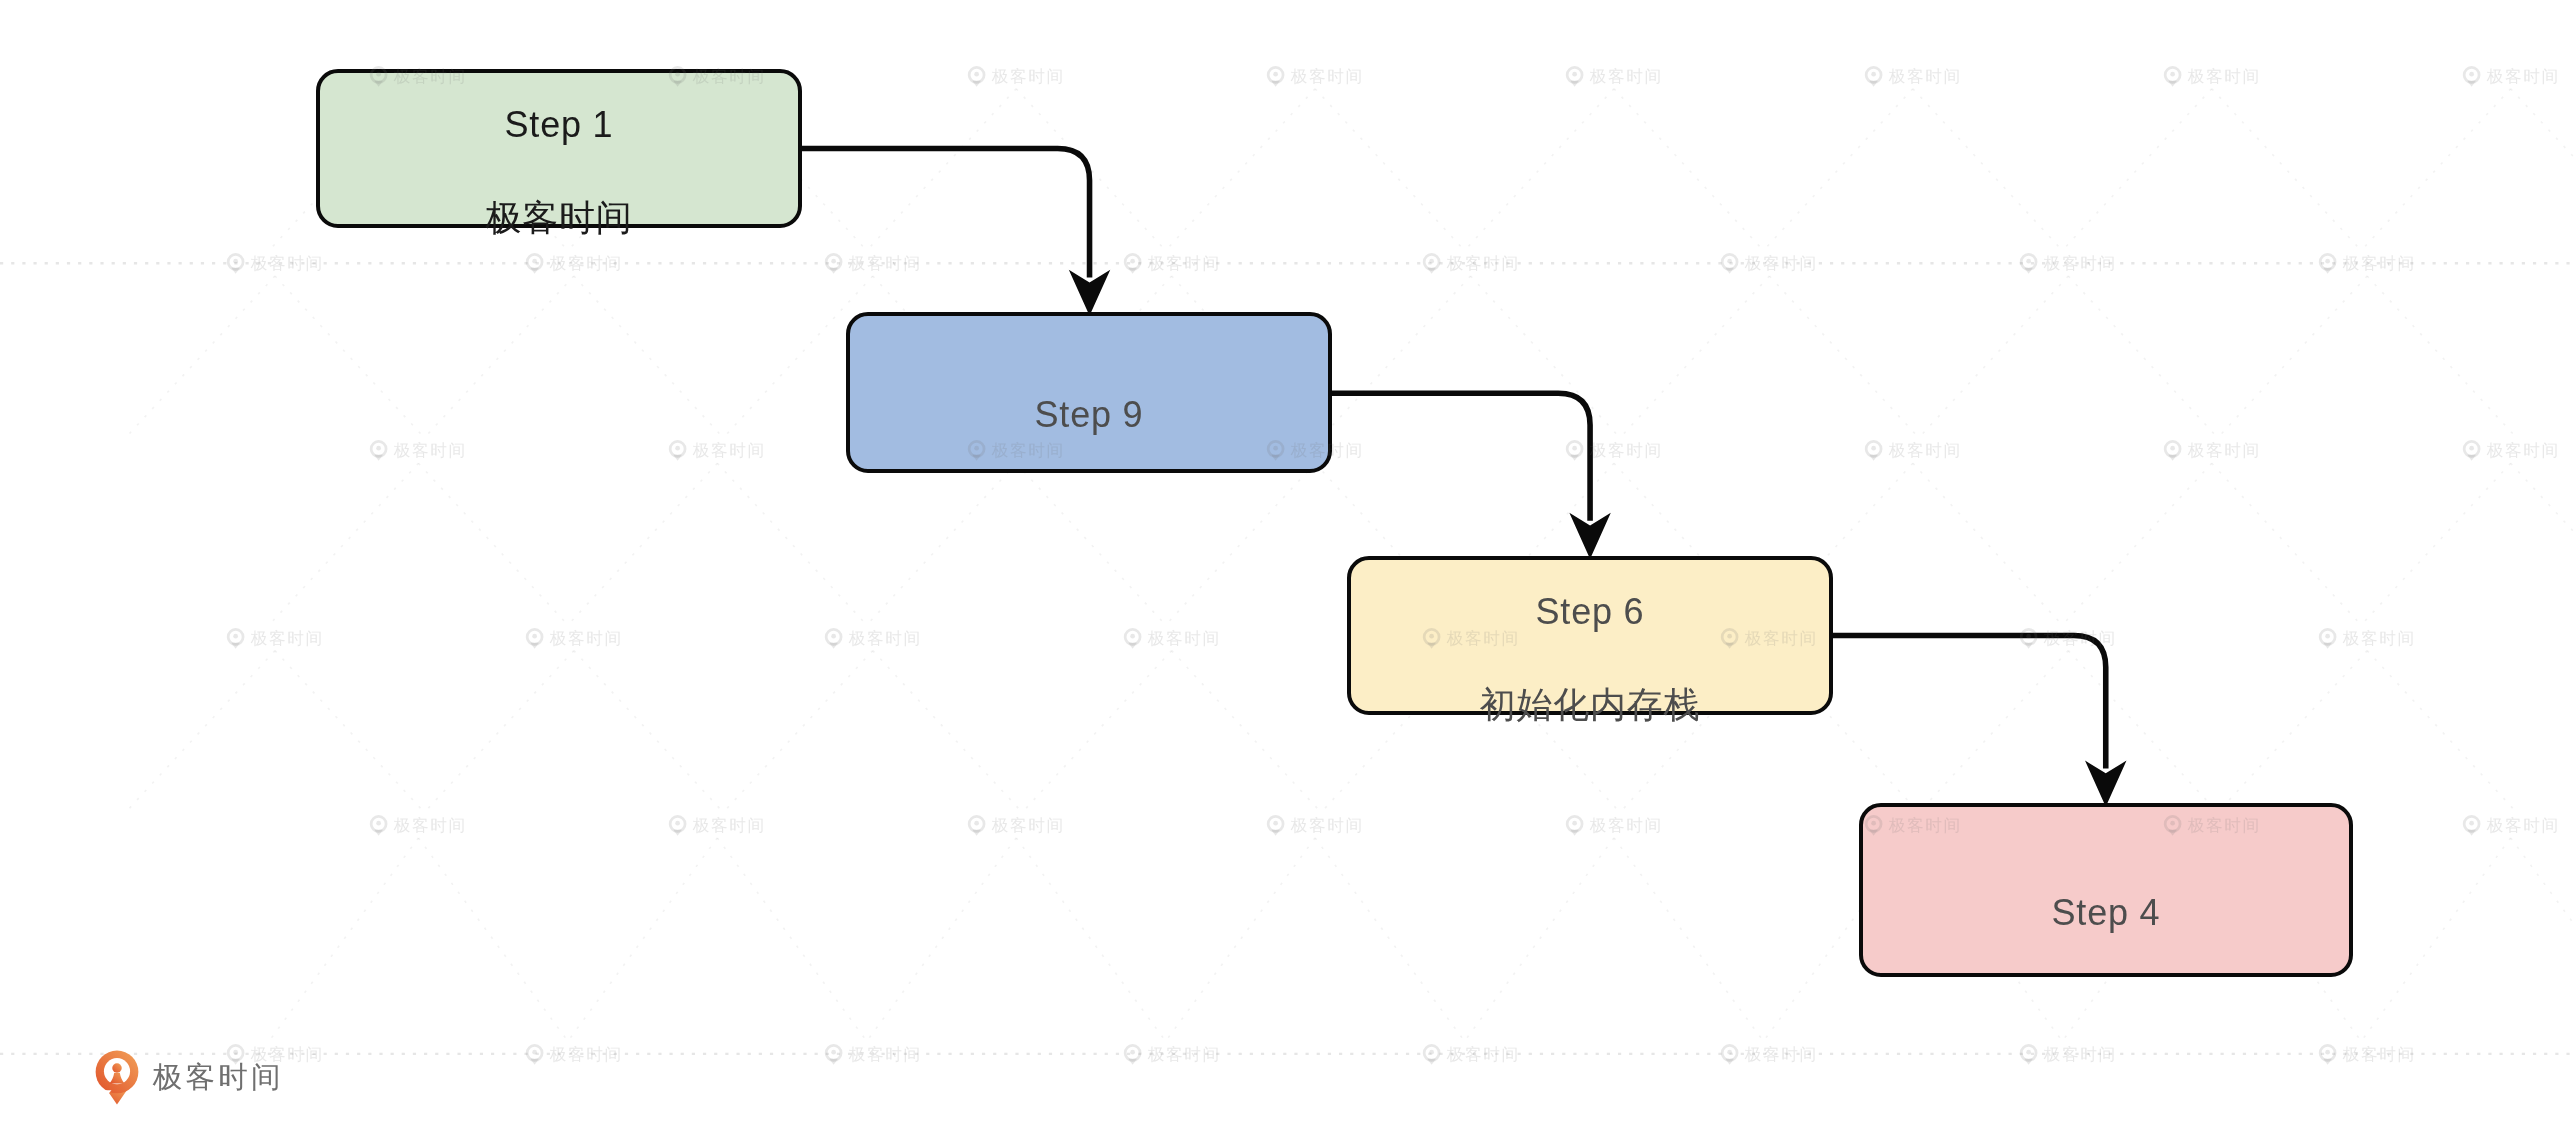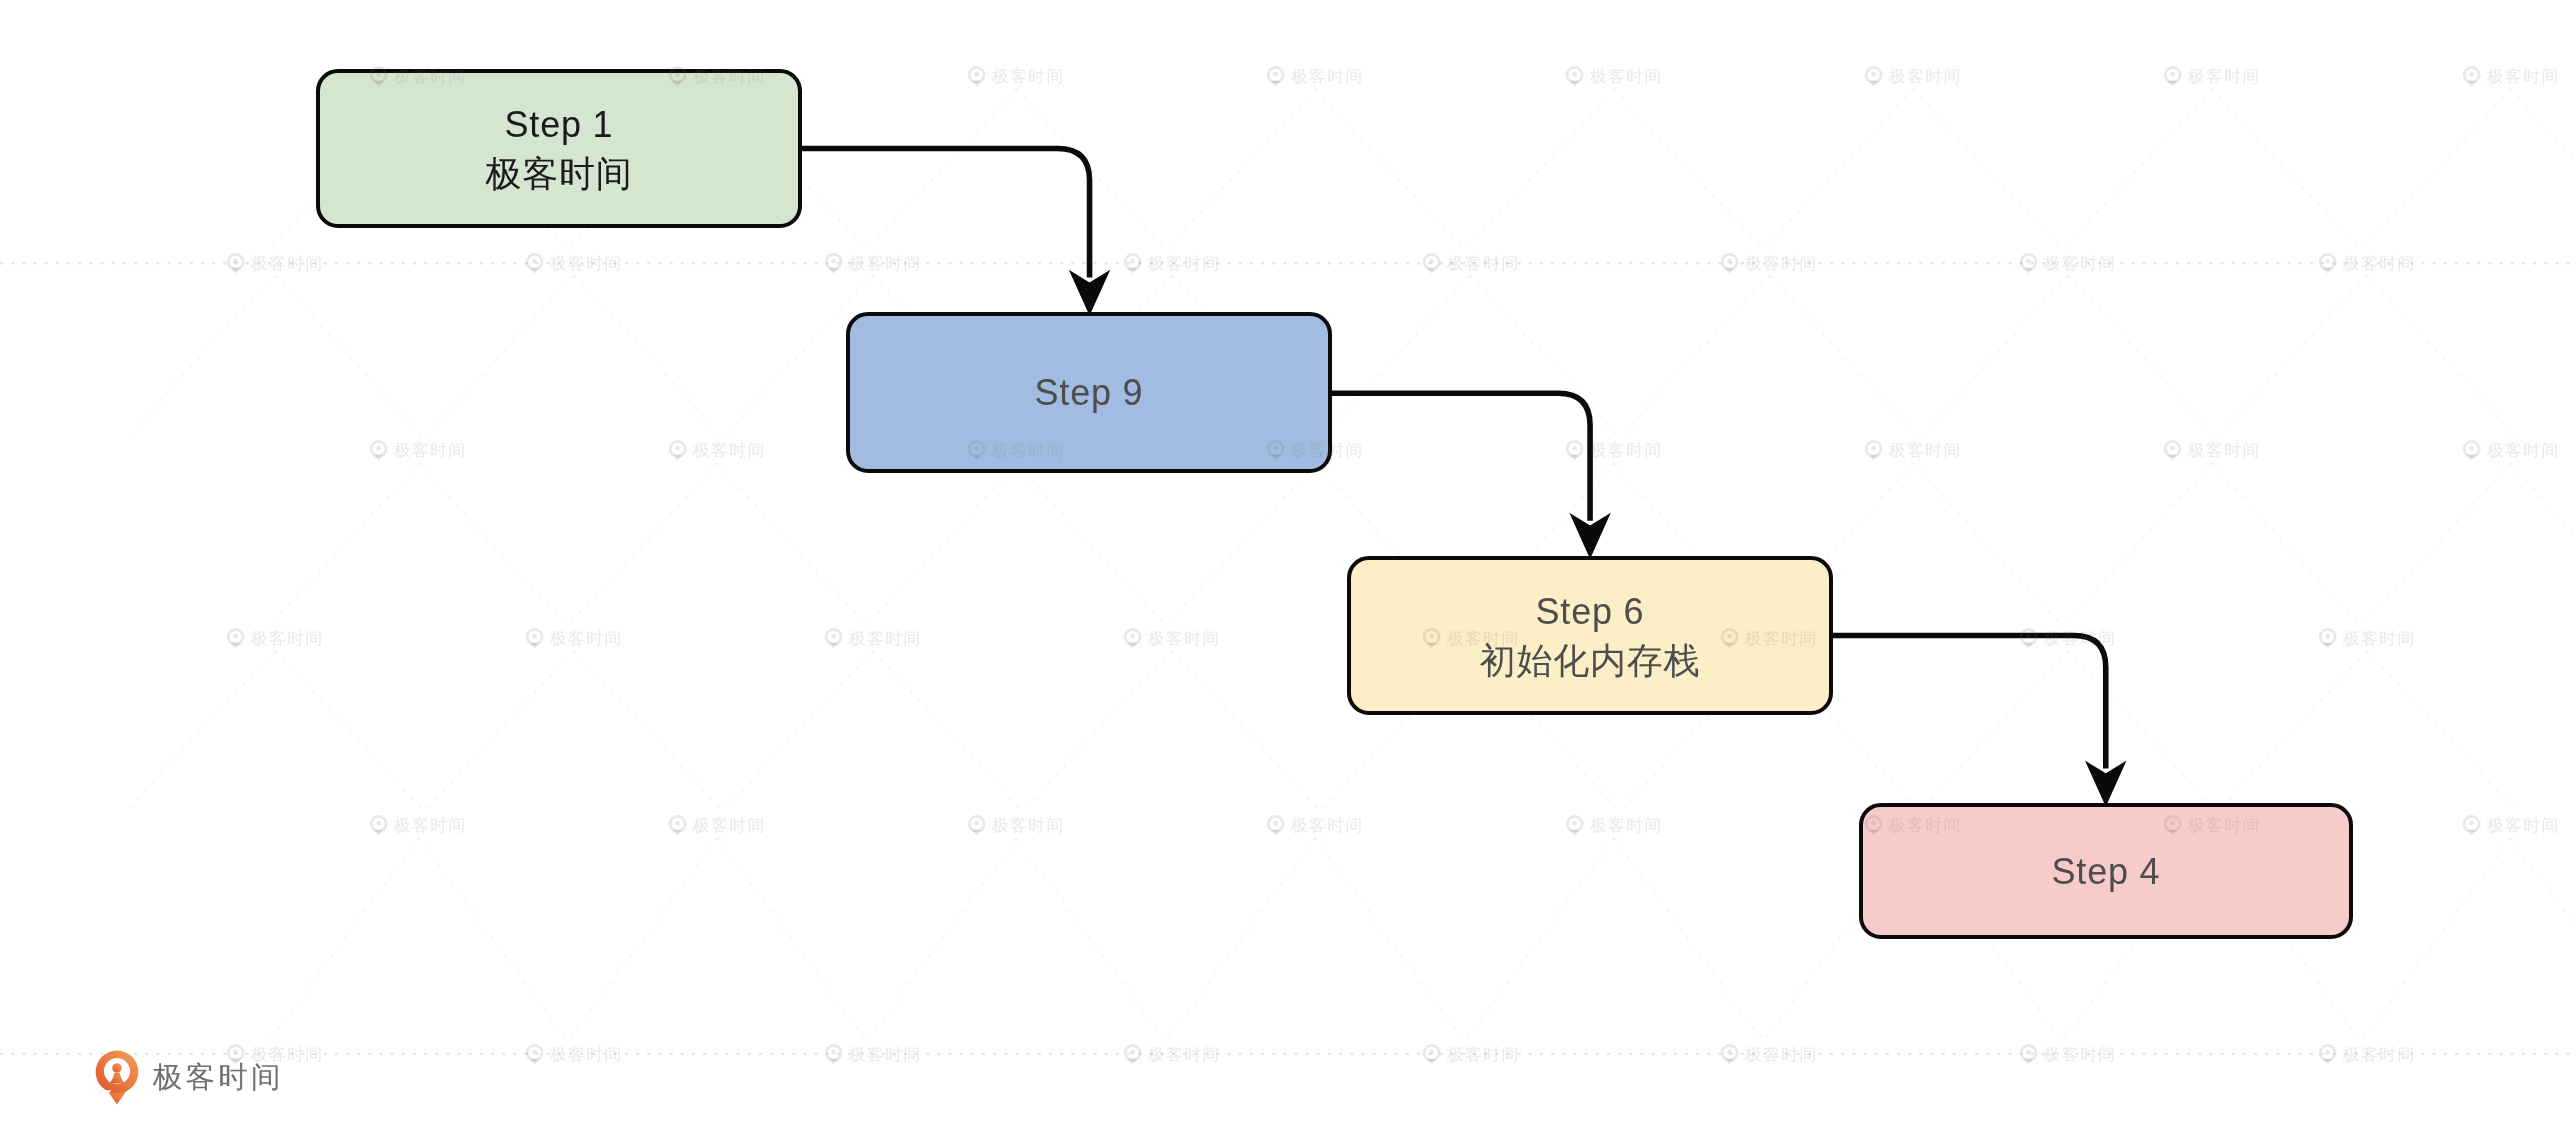--- a/index.html
+++ b/index.html
@@ -11,21 +11,21 @@
   #canvas{position:absolute;left:0;top:0;width:2576px;height:1145px;}
   svg.layer{position:absolute;left:0;top:0;width:2576px;height:1145px;}
 
   
   .step-box{
     position:absolute;box-sizing:border-box;
     border:4.8px solid #0a0a0a;border-radius:22px;
     display:flex;flex-direction:column;justify-content:center;align-items:center;
     text-align:center;font-size:36px;line-height:49px;letter-spacing:0.8px;
   }
-  .step-title,.step-subtitle{white-space:nowrap;}
+  .step-title,.step-subtitle{white-space:nowrap;margin-top:44px;}
 
   
   .wm-stamp{
     position:absolute;display:flex;align-items:center;gap:5.6px;
     color:rgba(110,110,110,0.16);font-size:16.7px;letter-spacing:1.6px;
     transform:translate(-50%,-50%);white-space:nowrap;
   }
   .wm-stamp svg{display:block;}
 
   
@@ -143,21 +143,21 @@
         <div class="step-title">Step 1</div>
         <div class="step-subtitle">极客时间</div>
       </div>
       <div class="step-box" style="left: 846px; top: 312px; width: 486px; height: 161px; background: rgb(162, 188, 225); border-color: rgb(10, 10, 10); color: rgb(77, 77, 77);">
         <div class="step-title">Step 9</div>
       </div>
       <div class="step-box" style="left: 1347px; top: 556px; width: 486px; height: 159px; background: rgb(252, 238, 198); border-color: rgb(10, 10, 10); color: rgb(77, 77, 77);">
         <div class="step-title">Step 6</div>
         <div class="step-subtitle">初始化内存栈</div>
       </div>
-      <div class="step-box" style="left: 1859px; top: 803px; width: 494px; height: 136px; background: rgb(246, 203, 202); border-color: rgb(10, 10, 10); color: rgb(77, 77, 77);">
+      <div class="step-box" style="left: 1859px; top: 803px; width: 494px; height: 174px; background: rgb(246, 203, 202); border-color: rgb(10, 10, 10); color: rgb(77, 77, 77);">
         <div class="step-title">Step 4</div>
       </div>
     </div>
 
   <div id="wm-stamps-top">
       <div class="wm-stamp" style="left: 418px; top: 76px;">
         <svg width="19" height="22" viewBox="0 0 24 28">
           <circle cx="12" cy="12" r="9.5" fill="none" stroke="currentColor" stroke-width="3.5"></circle>
           <circle cx="12" cy="11" r="3" fill="currentColor"></circle>
           <path d="M 12 27 L 6.5 19.5 L 17.5 19.5 Z" fill="currentColor"></path>

